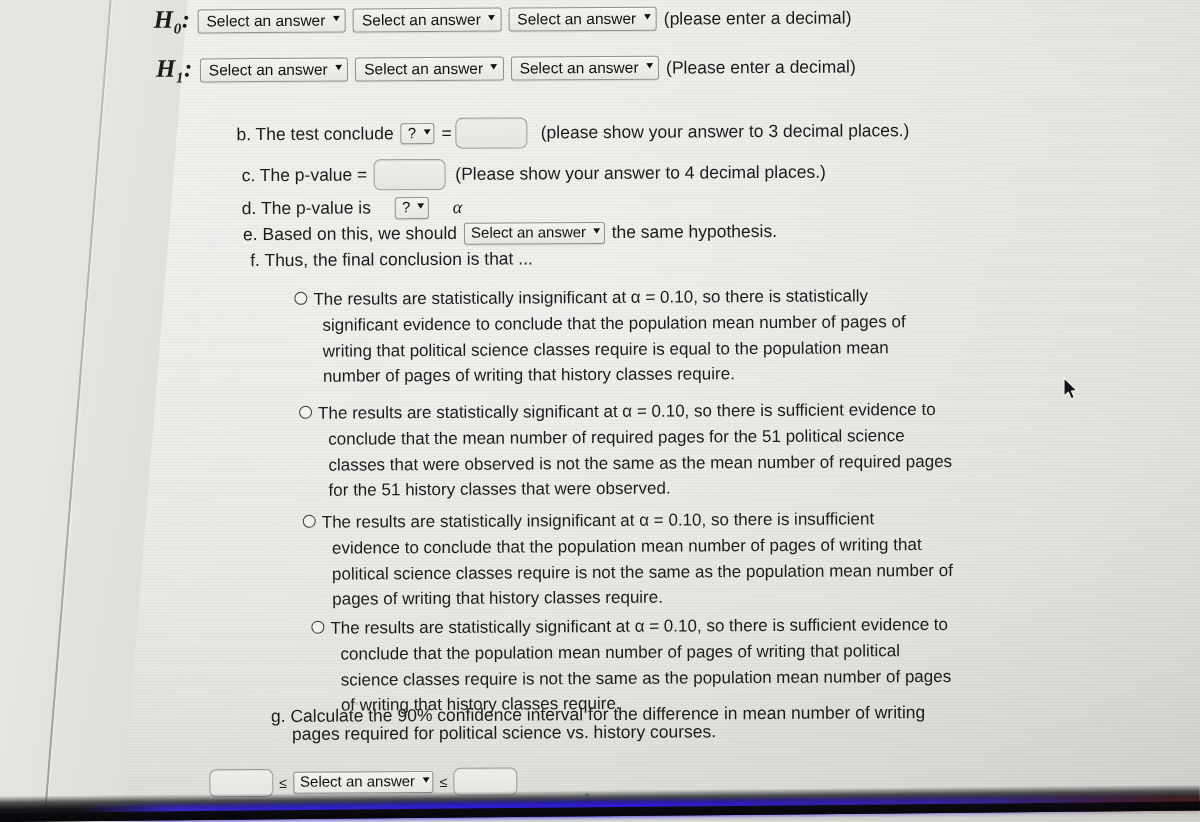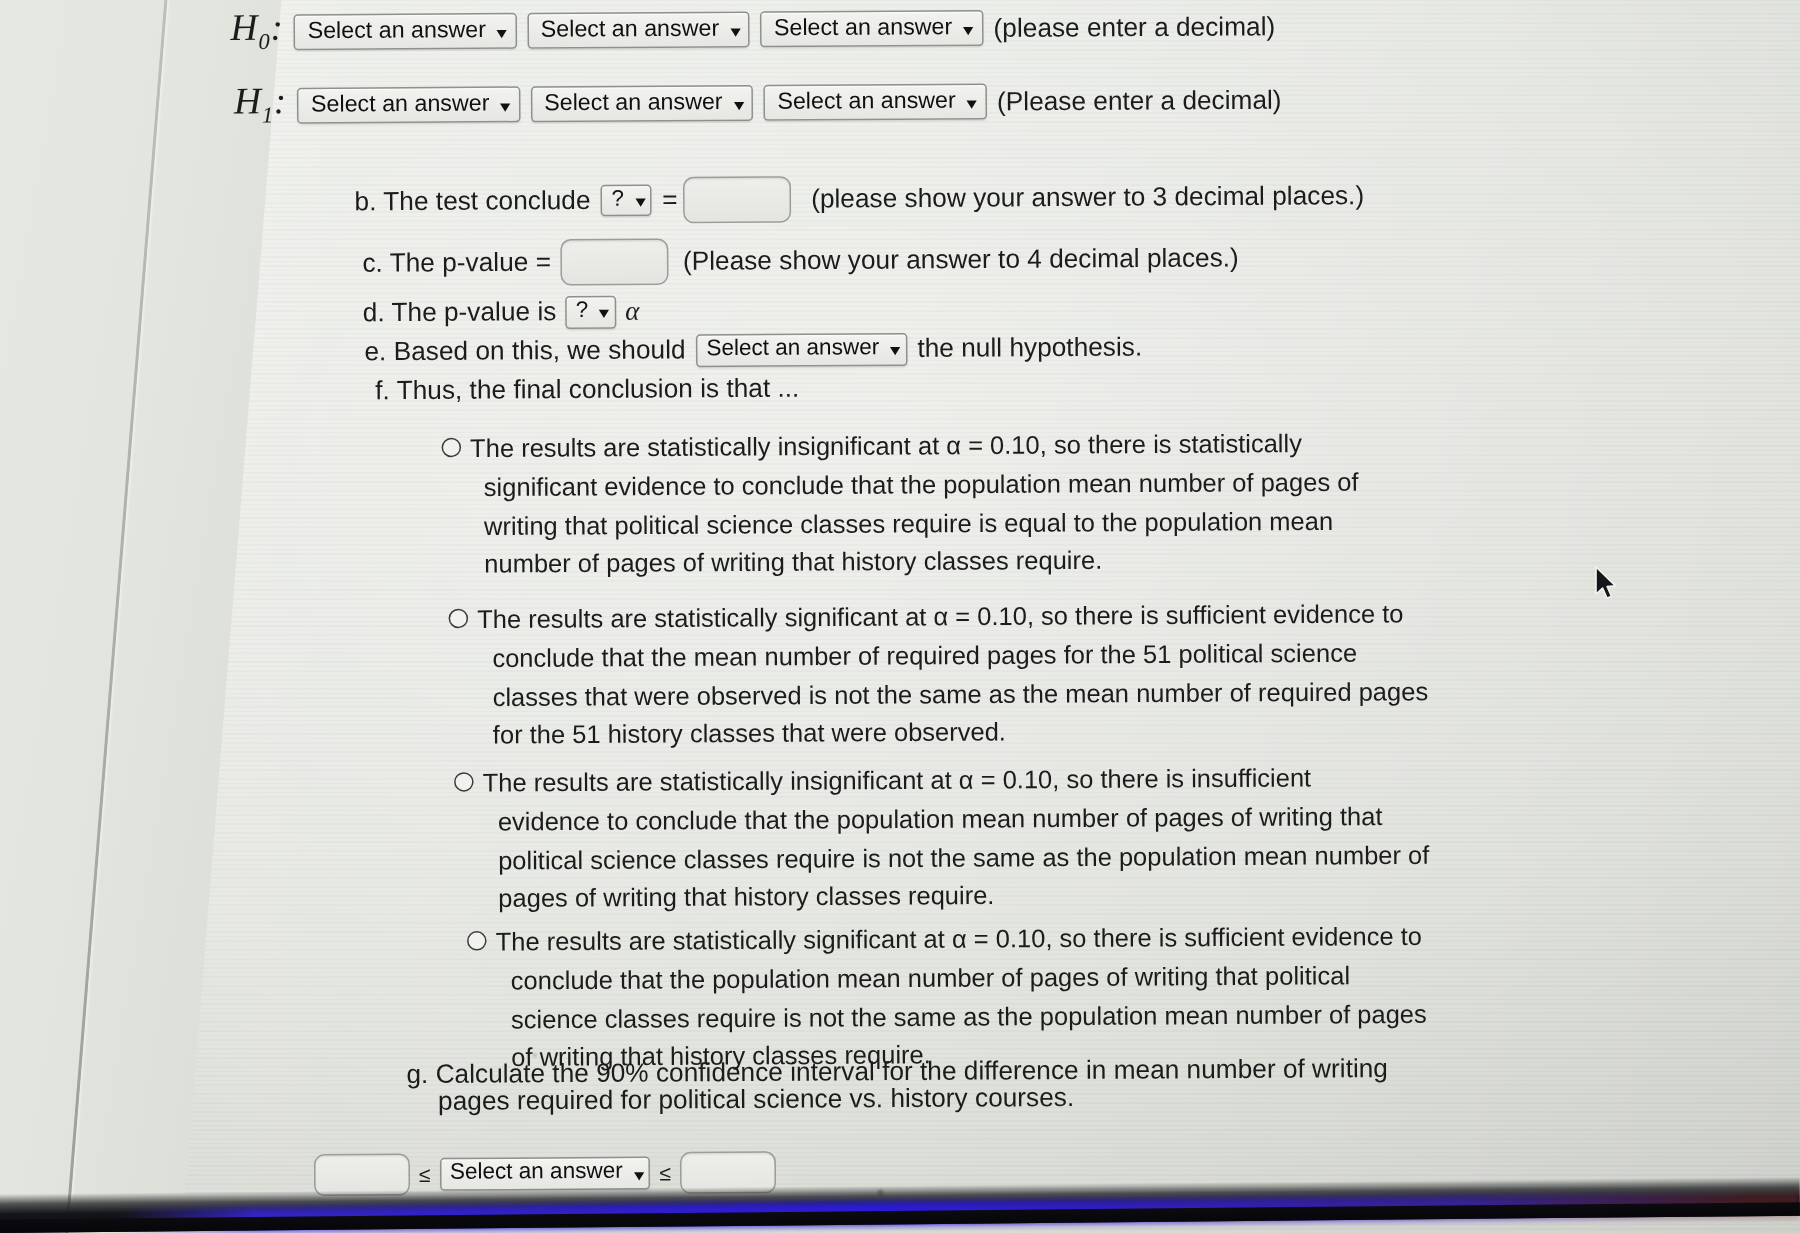--- a/index.html
+++ b/index.html
@@ -72,27 +72,27 @@
   
   #content {
     position:absolute; left:0; top:0; width:1200px; height:822px;
     transform:rotate(-0.35deg); transform-origin:600px 400px;
     color:#1b1c1b;
   }
 
   .hyp-row { position:absolute; display:flex; align-items:center; gap:7px; }
   .hyp-label {
     font-family:"Liberation Serif", serif;
-    font-style:italic; font-size:25px; font-weight:400;
+    font-style:italic; font-size:25px; font-weight:700;
     letter-spacing:0.5px; white-space:nowrap;
   }
   .hyp-label sub { font-size:15px; font-style:italic; }
 
   .sel {
-    display:inline-flex; align-items:flex-end; justify-content:space-between;
+    display:inline-flex; align-items:flex-start; justify-content:space-between;
     gap:6px;
     background:linear-gradient(180deg,#f2f2ef 0%,#e6e6e2 100%);
     border:1px solid #8e918e;
     border-radius:3px;
     padding:2px 6px 3px 8px;
     font-size:15.5px; line-height:1.1;
     color:#101010; white-space:nowrap;
     box-shadow:0 1px 0 rgba(255,255,255,0.6) inset, 0 1px 1px rgba(0,0,0,0.10);
   }
   .sel .cv { font-size:11px; transform:scaleX(1.25); margin-left:2px; color:#111; }
@@ -185,36 +185,36 @@
     <span class="inputbox" style="width:72px;height:31px;margin-left:-3px;"></span>
     <span style="margin-left:6px;">(please show your answer to 3 decimal places.)</span>
   </div>
 
   <div class="line" style="left:243px; top:158px; gap:6px;">
     <span>c. The p-value =</span>
     <span class="inputbox" style="width:72px;height:31px;"></span>
     <span style="margin-left:4px;">(Please show your answer to 4 decimal places.)</span>
   </div>
 
-  <div class="line" style="left:243px; top:196px; gap:6px;">
+  <div class="line" style="left:243px; top:196px; gap:24px;">
     <span>d. The p-value is</span>
     <span class="sel small">
         <span>?</span>
         <span class="cv">▾</span>
       </span>
     <span class="alpha">α</span>
   </div>
 
   <div class="line" style="left:244px; top:222px; gap:7px;">
     <span>e. Based on this, we should</span>
     <span class="sel small">
         <span>Select an answer</span>
         <span class="cv">▾</span>
       </span>
-    <span>the null hypothesis.</span>
+    <span>the same hypothesis.</span>
   </div>
 
   <div class="line" style="left:251px; top:248px;">
     <span>f. Thus, the final conclusion is that ...</span>
   </div>
 
   <div class="opt" style="left:295px; top:285px; width:660px;">
     <span class="radio"></span>
     <p>
       <span class="ind">The results are statistically insignificant at α = 0.10, so there is statistically</span>

